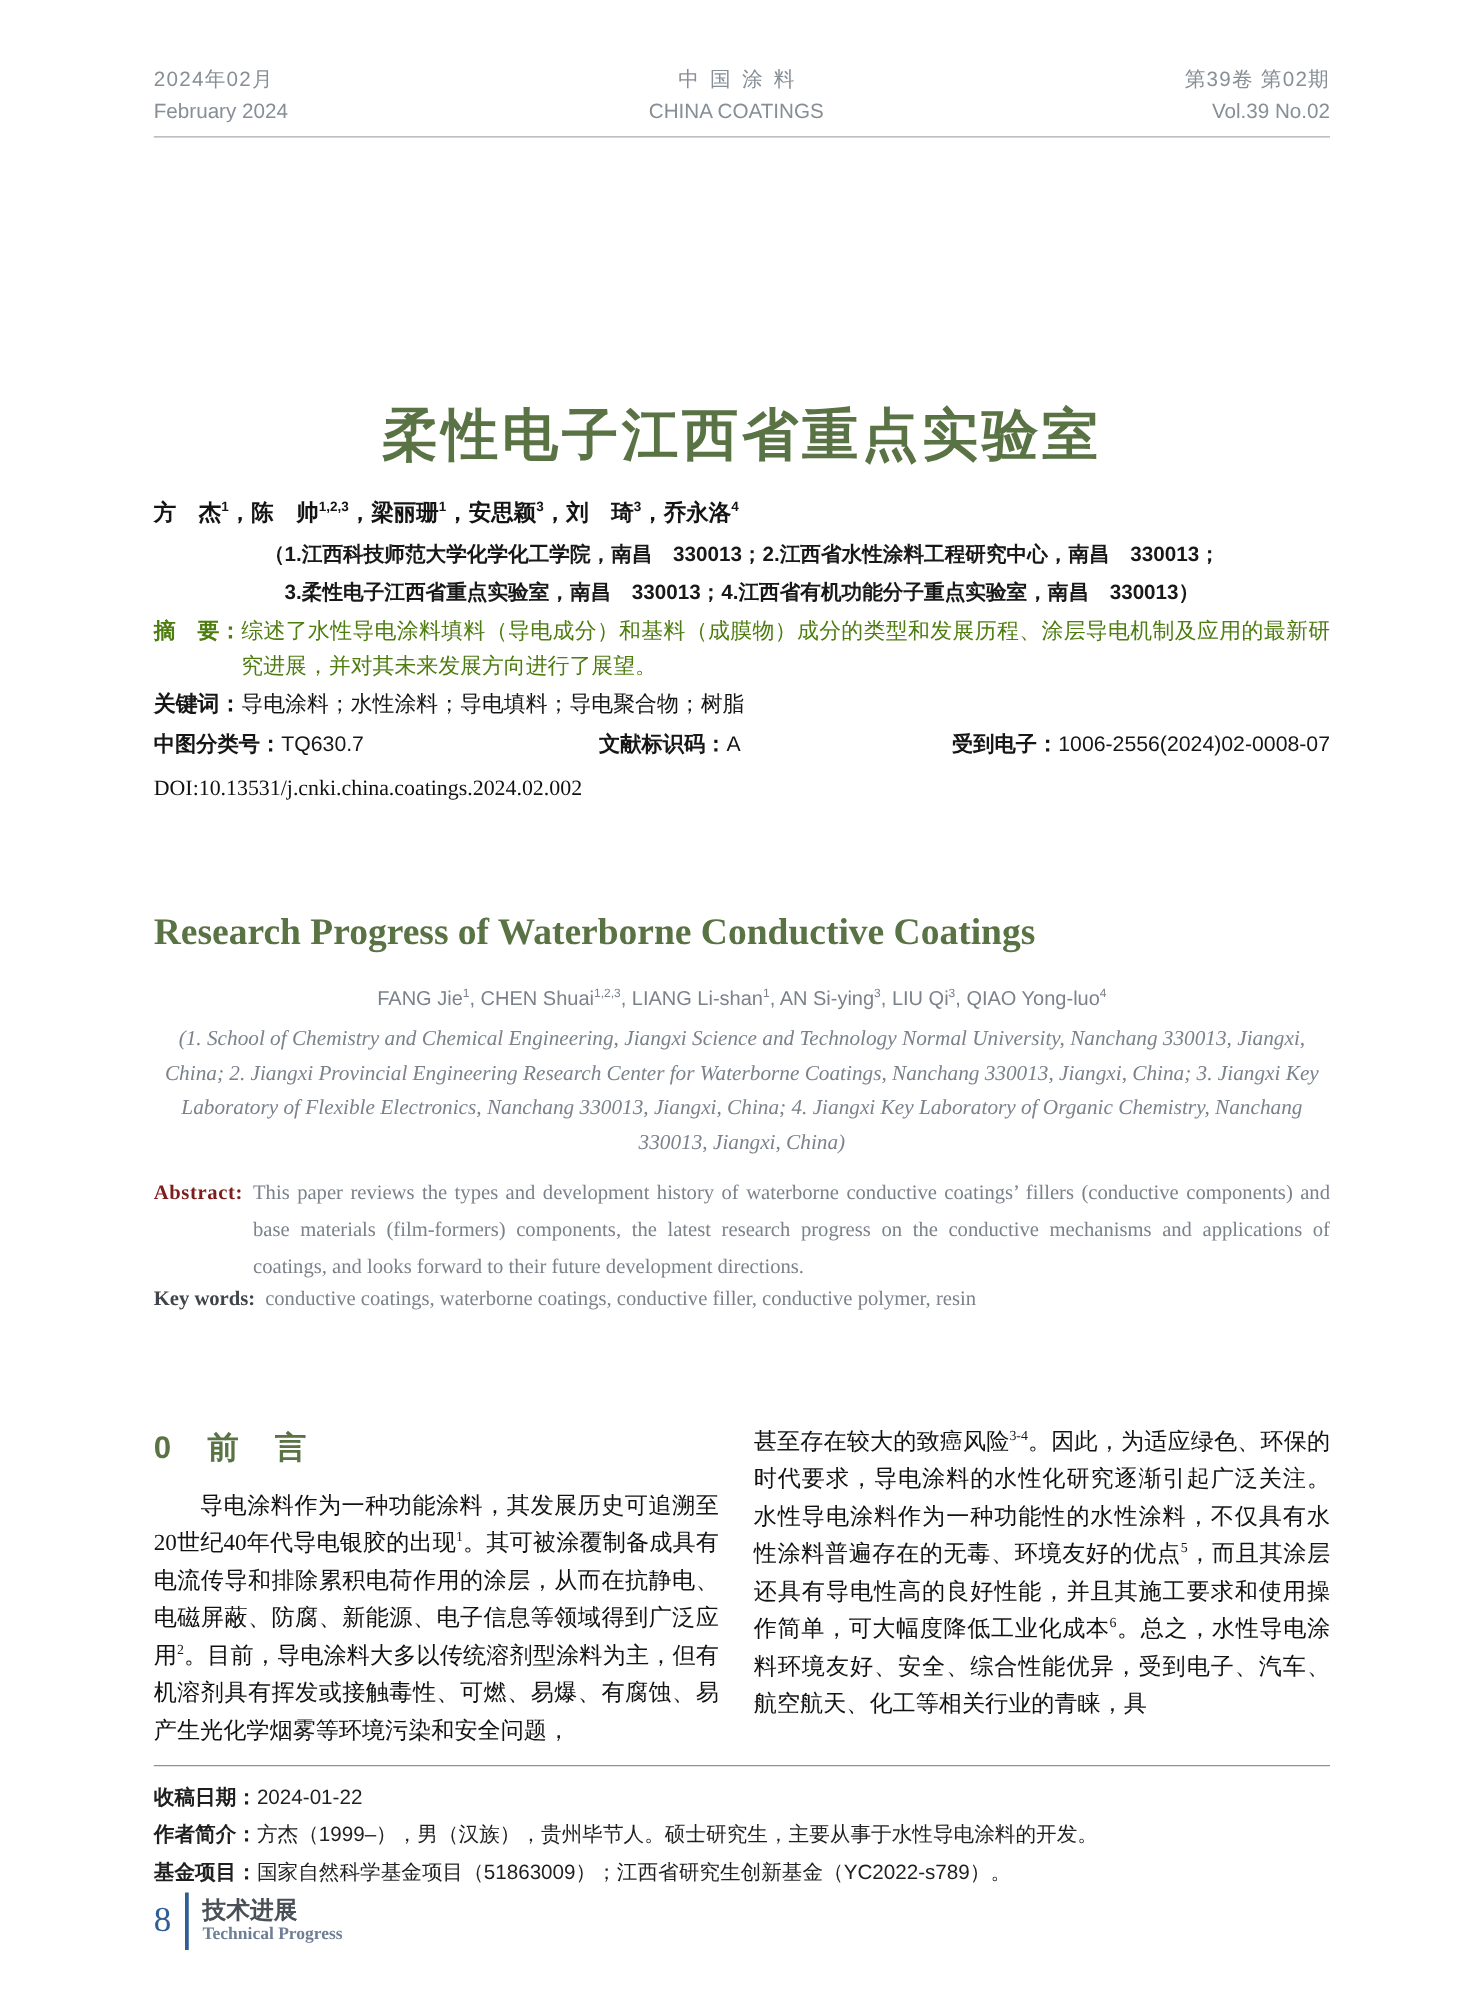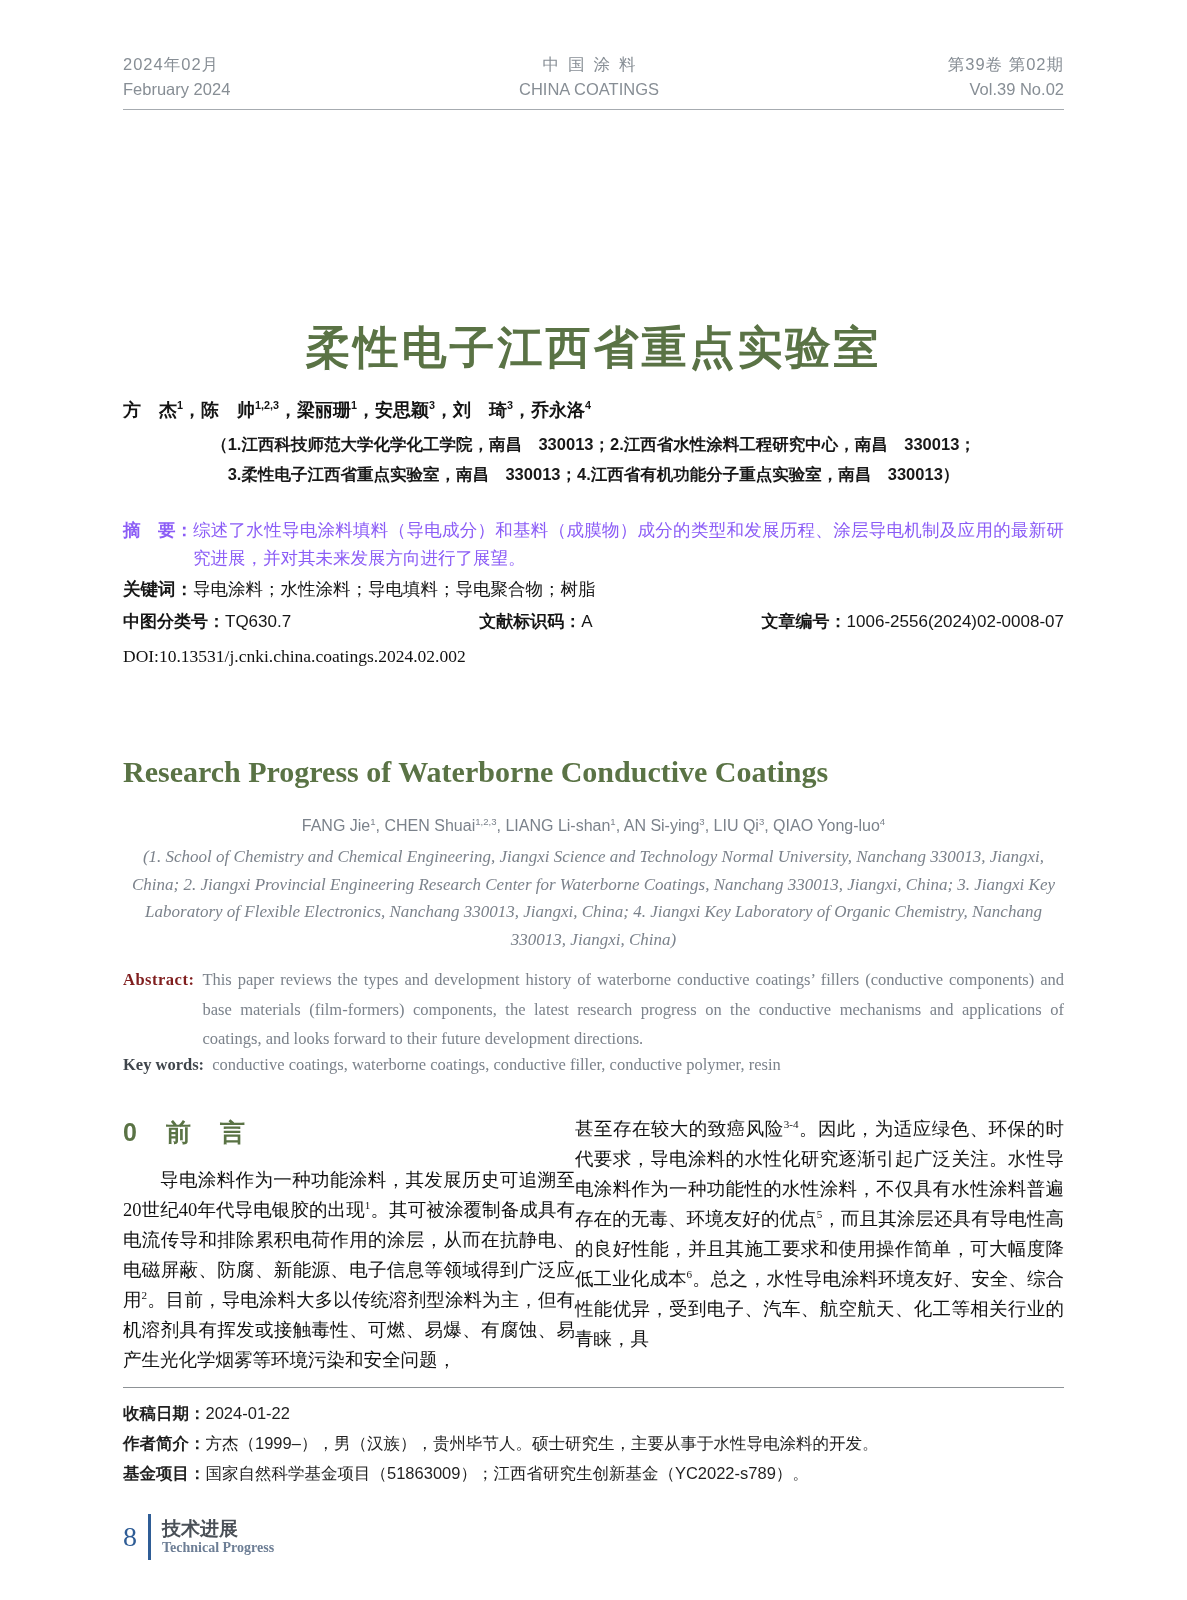--- a/index.html
+++ b/index.html
@@ -22,21 +22,21 @@
 
   
   .cn-title{margin-top:208px;text-align:center;font-size:45px;font-weight:bold;
     color:#5a7345;letter-spacing:3px}
   .cn-authors{margin-top:20px;text-align:left;font-size:18px;font-weight:bold;color:#141414}
   .cn-affils{margin-top:7px;text-align:center;font-size:16.5px;font-weight:600;
     color:#181818;line-height:1.85}
   sup{font-size:0.6em;line-height:0;vertical-align:super;letter-spacing:0}
 
   
-  .cn-abstract{display:flex;margin-top:26px;font-size:17.5px;line-height:1.62;color:#8b5cf6}
+  .cn-abstract{display:flex;font-size:17.5px;line-height:1.62;color:#4d7c0f}
   .cn-abstract .lbl{font-weight:bold;white-space:nowrap}
   .cn-abstract .txt{flex:1;text-align:justify;font-weight:500}
   .cn-keywords{margin-top:5px;font-size:17.5px;color:#161616;font-weight:500}
   .cn-keywords .lbl{font-weight:bold}
   .cn-meta{display:flex;margin-top:9px;font-size:17px;color:#161616;font-weight:500}
   .cn-meta .lbl{font-weight:bold}
   .cn-meta .m1{width:357px}
   .cn-meta .m2{width:283px}
   .cn-meta .m3{flex:1;white-space:nowrap}
   .doi-line{margin-top:13px;font-size:17.5px;color:#111;
@@ -50,21 +50,21 @@
     font-size:17px;line-height:1.62;font-family:"Liberation Serif","DejaVu Serif",serif}
   .en-abstract{display:flex;margin-top:12px;font-size:16.5px;line-height:1.78;color:#7b828b;
     font-family:"Liberation Serif","DejaVu Serif",serif}
   .en-abstract .lbl{font-weight:bold;color:#7f1d1d;white-space:nowrap;padding-right:8px;letter-spacing:0.5px}
   .en-abstract .txt{flex:1;text-align:justify}
   .en-keywords{display:flex;margin-top:2px;font-size:16.5px;color:#7b828b;
     font-family:"Liberation Serif","DejaVu Serif",serif}
   .en-keywords .lbl{font-weight:bold;color:#3f454b;white-space:nowrap;padding-right:8px}
 
   
-  .body-cols{display:flex;margin-top:39px}
+  .body-cols{display:flex;gap:28px;margin-top:90px}
   .col{width:452px}
   .col.right{width:auto;flex:1}
   .section-heading{color:#5a7345;font-size:25px;font-weight:bold;letter-spacing:2px;
     margin:2px 0 16px 0}
   .body-par{font-size:18.5px;line-height:30px;text-align:justify;color:#121212;
     font-family:"Liberation Serif","DejaVu Serif",serif}
   .body-par.indent{text-indent:2em}
 
   
   .footnote-block{margin-top:12px;border-top:1.5px solid #8d9296;padding-top:10px;
@@ -116,21 +116,21 @@
     <span class="lbl">关键词：</span><span>导电涂料；水性涂料；导电填料；导电聚合物；树脂</span>
   </div>
   <div class="cn-meta">
     <div class="m1">
       <span class="lbl">中图分类号：</span><span>TQ630.7</span>
     </div>
     <div class="m2">
       <span class="lbl">文献标识码：</span><span>A</span>
     </div>
     <div class="m3">
-      <span class="lbl">文章编号：</span><span>1006-2556(2024)02-0008-07</span>
+      <span class="lbl">受到电子：</span><span>1006-2556(2024)02-0008-07</span>
     </div>
   </div>
   <div class="doi-line">DOI:10.13531/j.cnki.china.coatings.2024.02.002</div>
 
   <div class="en-title">Research Progress of Waterborne Conductive Coatings</div>
   <div class="en-authors">FANG Jie<sup>1</sup>, CHEN Shuai<sup>1,2,3</sup>, LIANG Li-shan<sup>1</sup>, AN Si-ying<sup>3</sup>, LIU Qi<sup>3</sup>, QIAO Yong-luo<sup>4</sup></div>
   <div class="en-affils">(1. School of Chemistry and Chemical Engineering, Jiangxi Science and Technology Normal University, Nanchang 330013, Jiangxi, China; 2. Jiangxi Provincial Engineering Research Center for Waterborne Coatings, Nanchang 330013, Jiangxi, China; 3. Jiangxi Key Laboratory of Flexible Electronics, Nanchang 330013, Jiangxi, China; 4. Jiangxi Key Laboratory of Organic Chemistry, Nanchang 330013, Jiangxi, China)</div>
 
   <div class="en-abstract">
     <span class="lbl">Abstract:</span>

